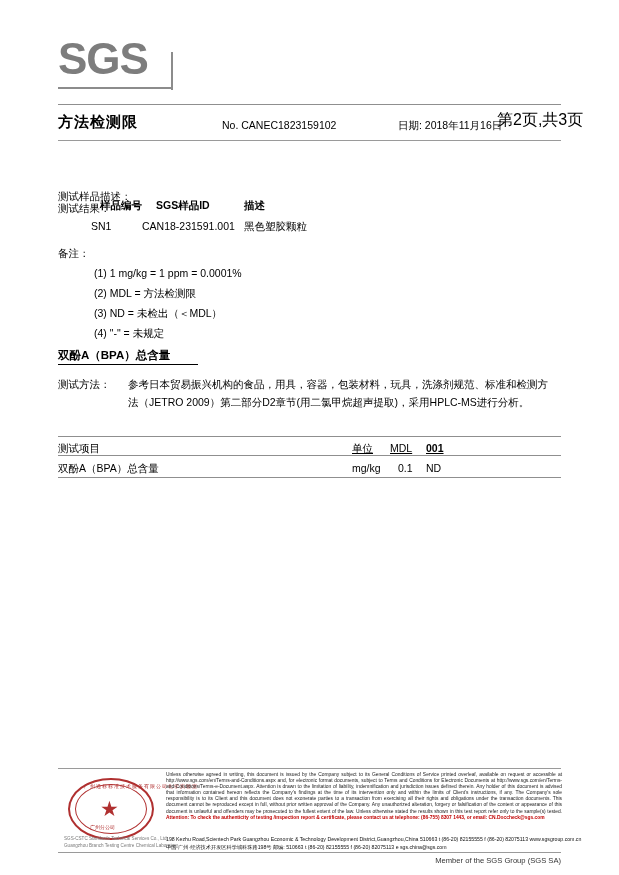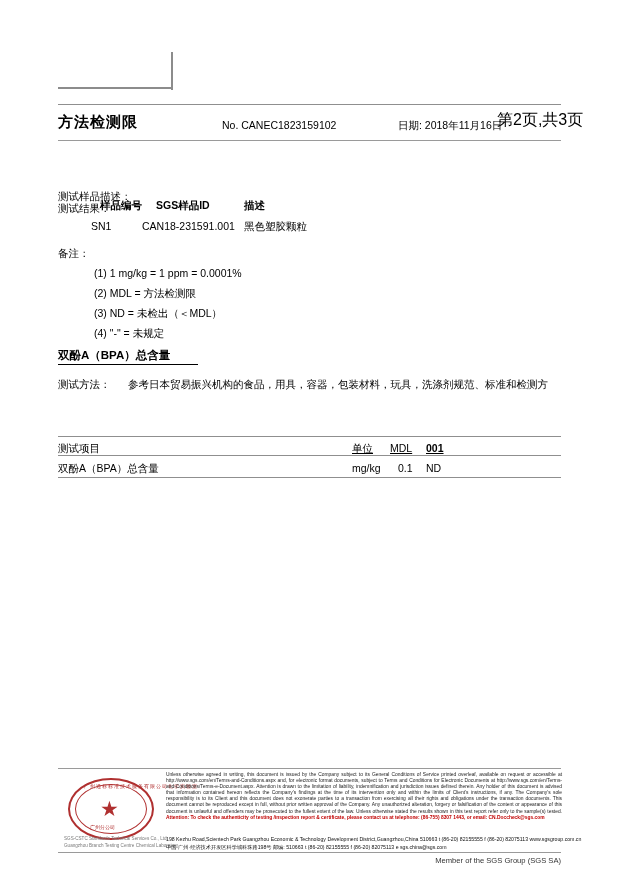--- a/index.html
+++ b/index.html
@@ -253,20 +253,21 @@
     font-size: 7.6px;
     color: #333;
   }
 </style>
 </head>
 <body>
 
 <div class="page">
 
   <div class="logo-wrap">
+    <div class="logo-text">SGS</div>
     <div class="logo-bar"></div>
     <div class="logo-tick"></div>
   </div>
 
   <div class="hr-main"></div>
 
   <div class="title">方法检测限</div>
   <div class="hdr-no">No. CANEC1823159102</div>
   <div class="hdr-date">日期: 2018年11月16日</div>
   <div class="hdr-page">第2页,共3页</div>
@@ -289,20 +290,21 @@
   <div class="txt" style="left:94px; top:265px;">(1) 1 mg/kg = 1 ppm = 0.0001%</div>
   <div class="txt" style="left:94px; top:285px;">(2) MDL = 方法检测限</div>
   <div class="txt" style="left:94px; top:305px;">(3) ND = 未检出（＜MDL）</div>
   <div class="txt" style="left:94px; top:325px;">(4) "-" = 未规定</div>
 
   <div class="sec-head">双酚A（BPA）总含量</div>
   <div class="sec-head-ul"></div>
 
   <div class="txt" style="left:58px; top:376px;">测试方法：</div>
   <div class="txt" style="left:128px; top:376px;">参考日本贸易振兴机构的食品，用具，容器，包装材料，玩具，洗涤剂规范、标准和检测方</div>
+  <div class="txt" style="left:128px; top:394px;">法（JETRO 2009）第二部分D2章节(用二氯甲烷超声提取)，采用HPLC-MS进行分析。</div>
 
   <div class="r-hr-top"></div>
   <div class="txt" style="left:58px; top:440px;">测试项目</div>
   <div class="txt uline" style="left:352px; top:440px;">单位</div>
   <div class="txt uline" style="left:390px; top:440px;">MDL</div>
   <div class="txt uline bold" style="left:426px; top:440px;">001</div>
   <div class="r-hr-mid"></div>
 
   <div class="txt" style="left:58px; top:460px;">双酚A（BPA）总含量</div>
   <div class="txt" style="left:352px; top:460px;">mg/kg</div>

